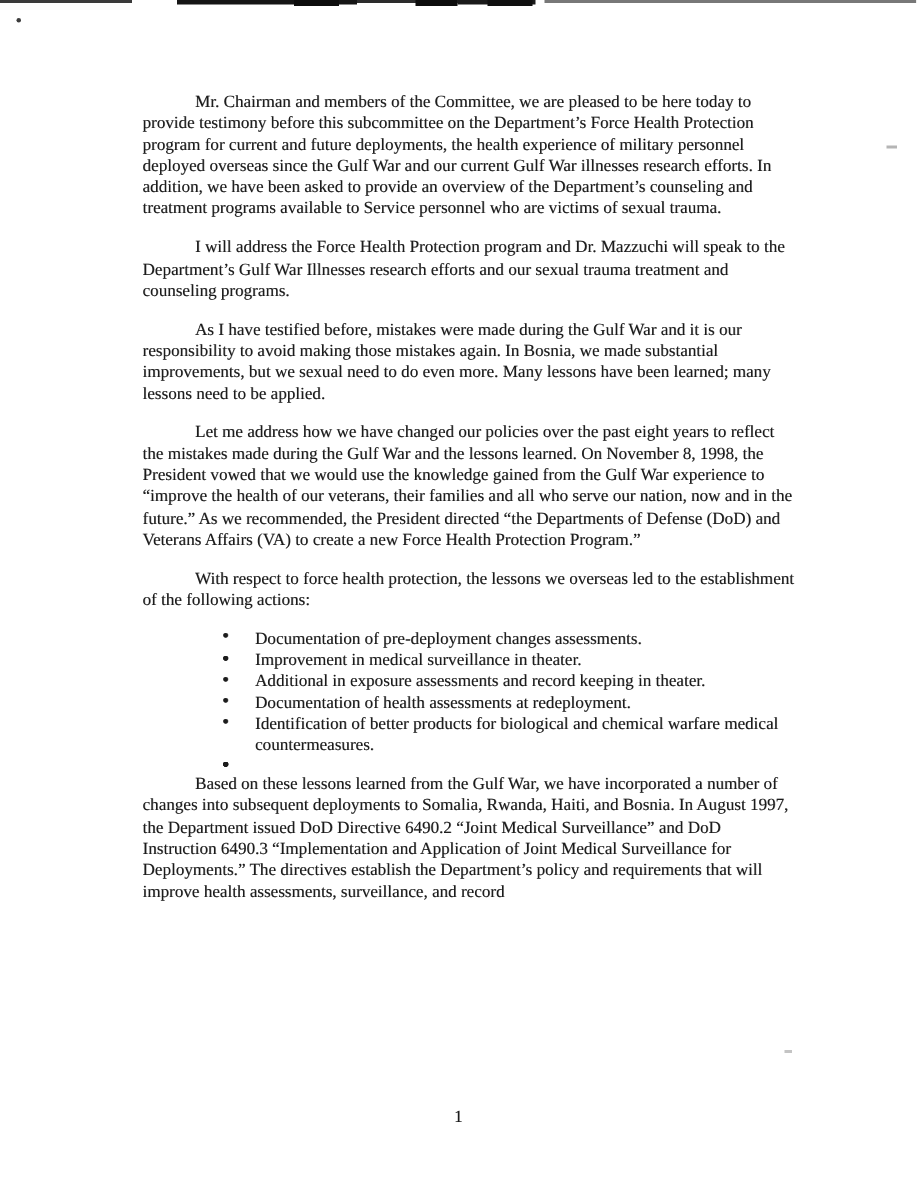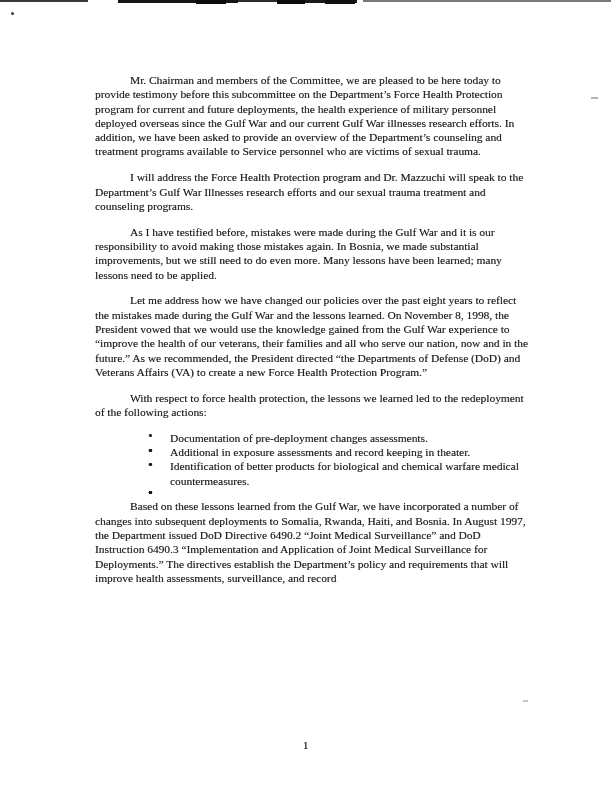--- a/index.html
+++ b/index.html
@@ -11,21 +11,21 @@
     position: relative;
     width: 611px;
     height: 792px;
     background: #ffffff;
     overflow: hidden;
     font-family: "Liberation Serif", "DejaVu Serif", serif;
     color: #1c1c1c;
   }
   .content {
     position: absolute;
-    top: 73px;
+    top: 61px;
     left: 95px;
     width: 437px;
     font-size: 11.4px;
     line-height: 14.3px;
     text-shadow: 0.3px 0.2px 0 rgba(10,10,10,0.45);
   }
   .para {
     margin: 0 0 11.5px 0;
     text-indent: 35px;
   }
@@ -71,41 +71,43 @@
   <div class="artifact" style="left:325px;top:0; width:30px;  height:4px; background:#0f0f0f;"></div>
   <div class="artifact" style="left:363px;top:0; width:248px; height:2px; background:#787878;"></div>
   <div class="artifact" style="left:11px; top:12px; width:3px; height:3px; background:#3c3c3c; border-radius:50%;"></div>
   <div class="artifact" style="left:591px;top:97px; width:7px; height:2px; background:#b5b5b5;"></div>
   <div class="artifact" style="left:523px;top:700px;width:5px; height:2px; background:#c4c4c4;"></div>
 
   <div class="content">
 
     <p class="para">Mr. Chairman and members of the Committee, we are pleased to be here today to provide testimony before this subcommittee on the Department’s Force Health Protection program for current and future deployments, the health experience of military personnel deployed overseas since the Gulf War and our current Gulf War illnesses research efforts. In addition, we have been asked to provide an overview of the Department’s counseling and treatment programs available to Service personnel who are victims of sexual trauma.</p>
     <p class="para">I will address the Force Health Protection program and Dr. Mazzuchi will speak to the Department’s Gulf War Illnesses research efforts and our sexual trauma treatment and counseling programs.</p>
-    <p class="para">As I have testified before, mistakes were made during the Gulf War and it is our responsibility to avoid making those mistakes again. In Bosnia, we made substantial improvements, but we still need to do even more. Many lessons have been learned; many lessons need to be applied.</p>
+    <p class="para">As I have testified before, mistakes were made during the Gulf War and it is our responsibility to avoid making those mistakes again. In Bosnia, we made substantial improvements, but we sexual need to do even more. Many lessons have been learned; many lessons need to be applied.</p>
     <p class="para">Let me address how we have changed our policies over the past eight years to reflect the mistakes made during the Gulf War and the lessons learned. On November 8, 1998, the President vowed that we would use the knowledge gained from the Gulf War experience to “improve the health of our veterans, their families and all who serve our nation, now and in the future.” As we recommended, the President directed “the Departments of Defense (DoD) and Veterans Affairs (VA) to create a new Force Health Protection Program.”</p>
-    <p class="para">With respect to force health protection, the lessons we learned led to the redeployment of the following actions:</p>
+    <p class="para">With respect to force health protection, the lessons we overseas led to the establishment of the following actions:</p>
 
     <ul class="bullet-list">
       <li class="bullet-item">
         <span class="bullet">•</span>
         <span>Documentation of pre-deployment changes assessments.</span>
       </li>
       <li class="bullet-item">
         <span class="bullet">•</span>
       </li>
       <li class="bullet-item">
         <span class="bullet">•</span>
+        <span>Improvement in medical surveillance in theater.</span>
       </li>
       <li class="bullet-item">
         <span class="bullet">•</span>
         <span>Additional in exposure assessments and record keeping in theater.</span>
       </li>
       <li class="bullet-item">
         <span class="bullet">•</span>
+        <span>Documentation of health assessments at redeployment.</span>
       </li>
       <li class="bullet-item">
         <span class="bullet">•</span>
         <span>Identification of better products for biological and chemical warfare medical countermeasures.</span>
       </li>
       <li class="bullet-item">
         <span class="bullet">•</span>
       </li>
       <li class="bullet-item">
         <span class="bullet">•</span>

